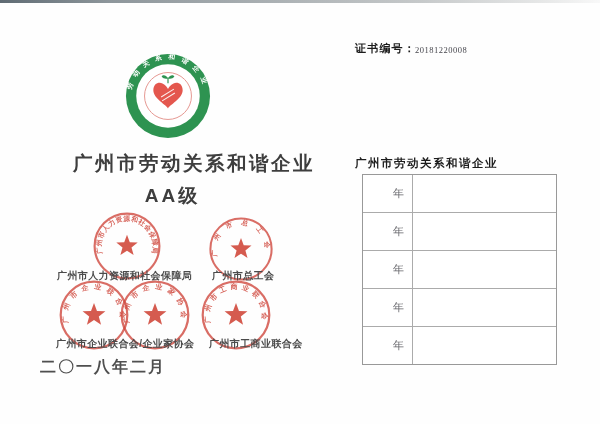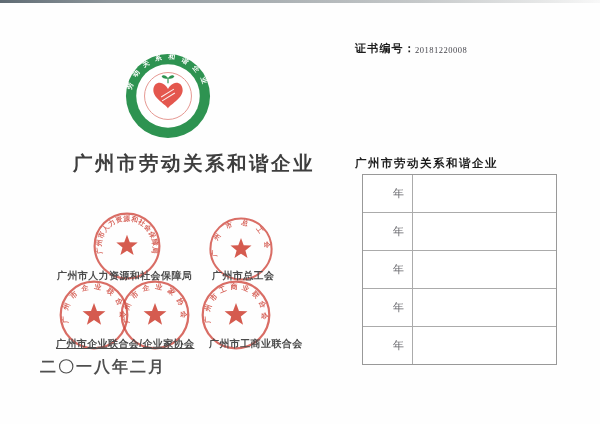--- a/index.html
+++ b/index.html
@@ -79,20 +79,21 @@
       <path d="M -7,1 L 6,-7 M -6,5 L 7,-3" stroke="#ffffff" stroke-width="1.1" fill="none" opacity=".9"></path>
     </g>
     <g>
       <path d="M 0,-13 L 0,-19" stroke="#2e9351" stroke-width="1.2" fill="none"></path>
       <path d="M 0,-18 C -2,-22 -5.5,-22 -6.5,-20 C -5,-17.5 -2,-17.5 0,-18 Z" fill="#2e9351"></path>
       <path d="M 0,-18 C 2,-22 5.5,-22 6.5,-20 C 5,-17.5 2,-17.5 0,-18 Z" fill="#2e9351"></path>
     </g>
   </svg>
 
   <h1 class="cert-title">广州市劳动关系和谐企业</h1>
+  <h2 class="cert-grade">AA级</h2>
 
   <svg class="seal" style="left:91px;top:210px;" width="72" height="72" viewBox="-40 -40 80 80">
     <circle class="seal-ring" r="36"></circle>
     <path id="arcA" d="M -25,14 A 28.5,28.5 0 1 1 25,14" fill="none"></path>
     <text class="arc-text seal-arc"><textPath href="#arcA" startOffset="50%" text-anchor="middle" style="letter-spacing: 0.553846px;">广州市人力资源和社会保障局</textPath></text>
     <path class="seal-star" transform="scale(1.25)" d="M0,-10 L2.47,-3.40 L9.51,-3.09 L3.99,1.30 L5.88,8.09 L0,4.2 L-5.88,8.09 L-3.99,1.30 L-9.51,-3.09 L-2.47,-3.40 Z"></path>
   </svg>
   <svg class="seal" style="left:207px;top:215px;" width="68" height="68" viewBox="-40 -40 80 80">
     <circle class="seal-ring" r="36"></circle>
     <path id="arcB" d="M -25,14 A 28.5,28.5 0 1 1 25,14" fill="none"></path>
@@ -115,21 +116,21 @@
     <text class="arc-text seal-arc"><textPath href="#arcD" startOffset="50%" text-anchor="middle" style="letter-spacing: 5.65px;">广州市企业家协会</textPath></text>
     <path class="seal-star" transform="scale(1.3)" d="M0,-10 L2.47,-3.40 L9.51,-3.09 L3.99,1.30 L5.88,8.09 L0,4.2 L-5.88,8.09 L-3.99,1.30 L-9.51,-3.09 L-2.47,-3.40 Z"></path>
   </svg>
   <svg class="seal" style="left:199px;top:278px;" width="74" height="74" viewBox="-40 -40 80 80">
     <circle class="seal-ring" r="36"></circle>
     <path id="arcE" d="M -25,14 A 28.5,28.5 0 1 1 25,14" fill="none"></path>
     <text class="arc-text seal-arc"><textPath href="#arcE" startOffset="50%" text-anchor="middle" style="letter-spacing: 4.17778px;">广州市工商业联合会</textPath></text>
     <path class="seal-star" transform="scale(1.3)" d="M0,-10 L2.47,-3.40 L9.51,-3.09 L3.99,1.30 L5.88,8.09 L0,4.2 L-5.88,8.09 L-3.99,1.30 L-9.51,-3.09 L-2.47,-3.40 Z"></path>
   </svg>
 
-  <span class="seal-caption" style="left:56px;top:337px;text-decoration:underline;">广州市企业联合会/企业家协会</span>
+  <span class="seal-caption" style="left:56px;top:337px;">广州市企业联合会/企业家协会</span>
   <span class="seal-caption" style="left:209px;top:337px;">广州市工商业联合会</span>
 
   <div class="issue-date">二〇一八年二月</div>
 
   <span class="field-label cert-no-label">证书编号：</span>
   <span class="field-value cert-no-value">20181220008</span>
 
 
   <span class="field-label verify-heading">广州市劳动关系和谐企业</span>
 

